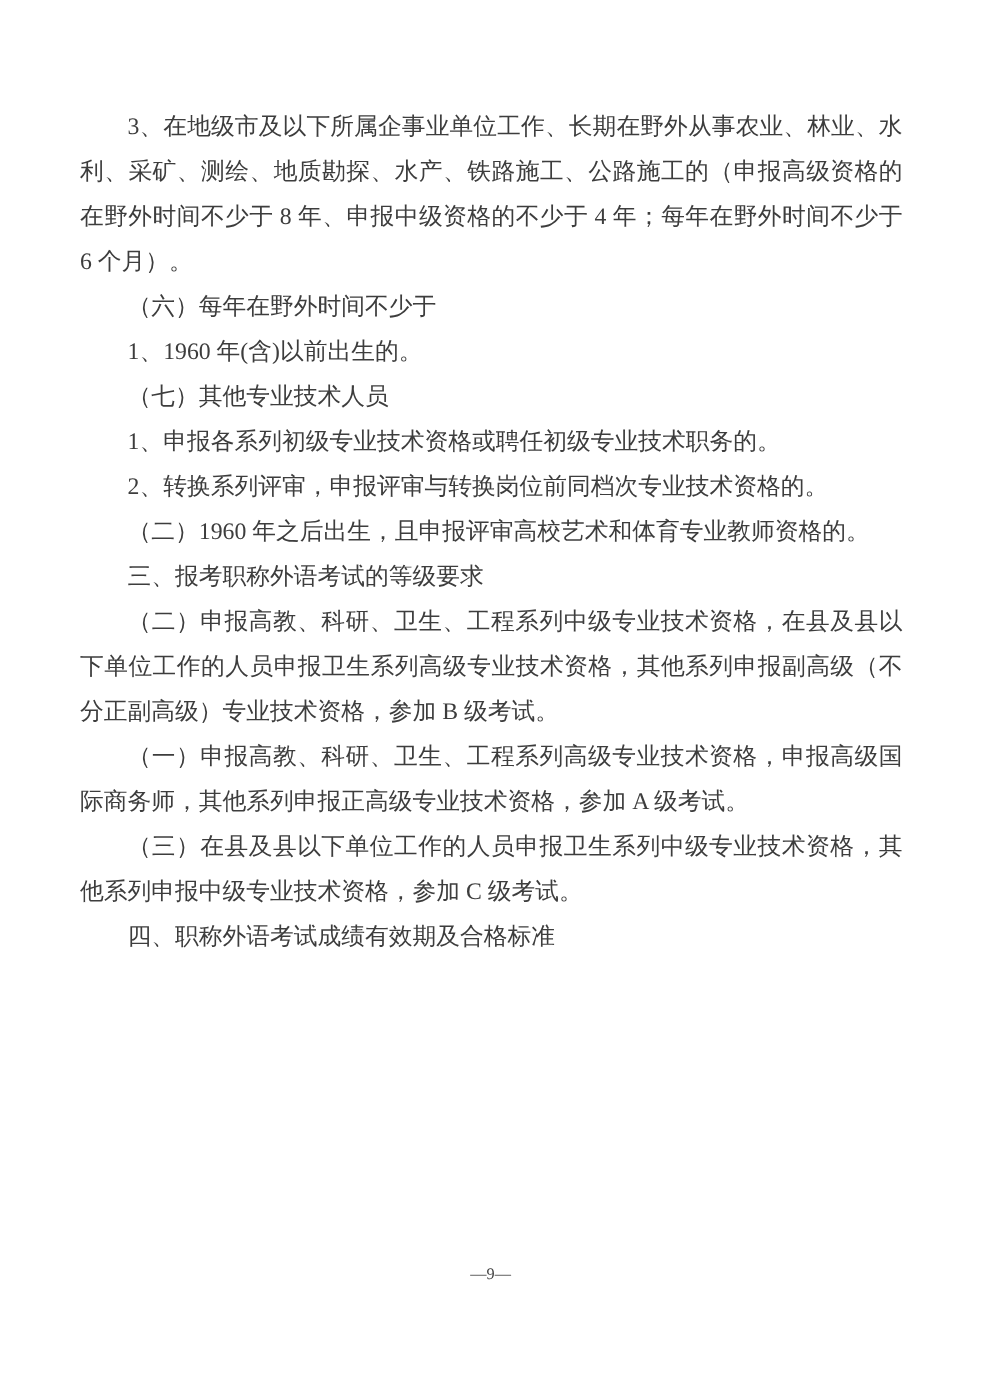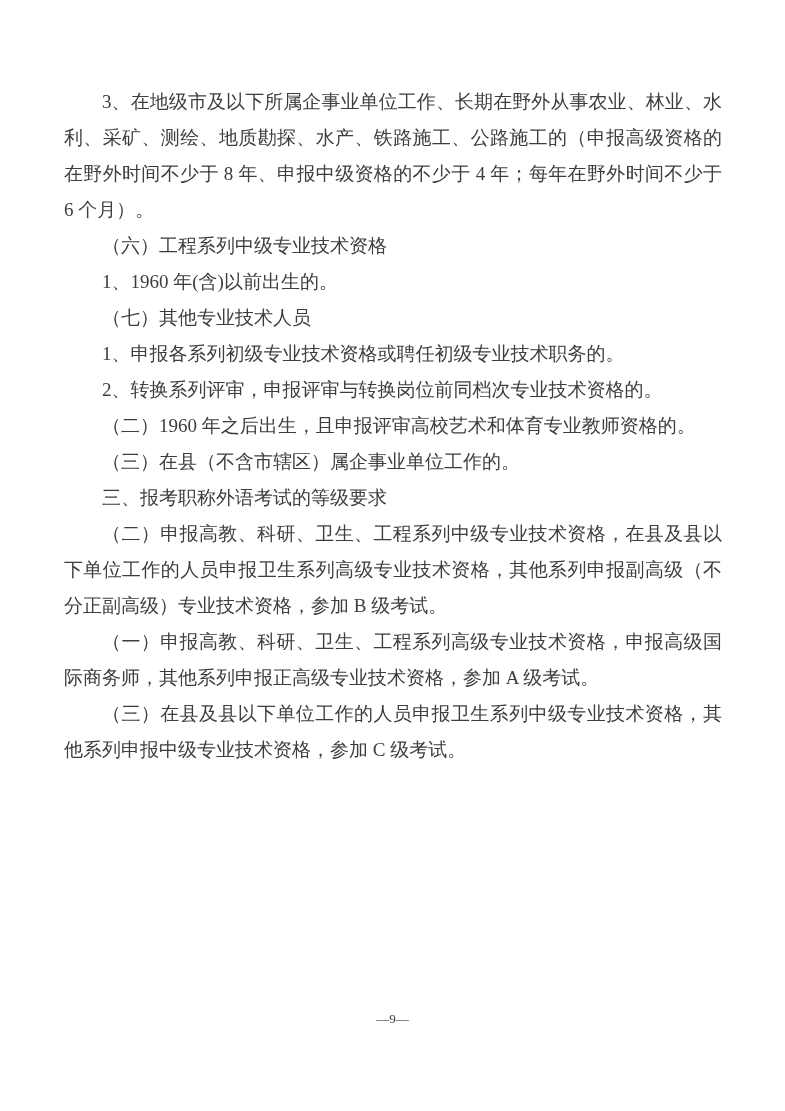--- a/index.html
+++ b/index.html
@@ -50,28 +50,28 @@
     font-size: 13px;
     line-height: 20px;
   }
 </style>
 </head>
 <body style="background: rgb(255, 255, 255);">
 
 <div class="page">
   <div class="content" id="doc-body" style="color: rgb(61, 61, 61);">
       <p class="para">3、在地级市及以下所属企事业单位工作、长期在野外从事农业、林业、水利、采矿、测绘、地质勘探、水产、铁路施工、公路施工的（申报高级资格的在野外时间不少于 8 年、申报中级资格的不少于 4 年；每年在野外时间不少于 6 个月）。</p>
-      <p class="para">（六）工程系列中级专业技术资格</p>
+      <p class="para">（六）每年在野外时间不少于</p>
       <p class="para">1、1960 年(含)以前出生的。</p>
       <p class="para">（七）其他专业技术人员</p>
       <p class="para">1、申报各系列初级专业技术资格或聘任初级专业技术职务的。</p>
       <p class="para">2、转换系列评审，申报评审与转换岗位前同档次专业技术资格的。</p>
       <p class="para">（二）1960 年之后出生，且申报评审高校艺术和体育专业教师资格的。</p>
-      <p class="para">（三）在县（不含市辖区）属企事业单位工作的。</p>
       <p class="para">三、报考职称外语考试的等级要求</p>
       <p class="para">（二）申报高教、科研、卫生、工程系列中级专业技术资格，在县及县以下单位工作的人员申报卫生系列高级专业技术资格，其他系列申报副高级（不分正副高级）专业技术资格，参加 B 级考试。</p>
       <p class="para">（一）申报高教、科研、卫生、工程系列高级专业技术资格，申报高级国际商务师，其他系列申报正高级专业技术资格，参加 A 级考试。</p>
       <p class="para">（三）在县及县以下单位工作的人员申报卫生系列中级专业技术资格，其他系列申报中级专业技术资格，参加 C 级考试。</p>
+      <p class="para">四、职称外语考试成绩有效期及合格标准</p>
     </div>
   <div class="footer">
     <span class="pageno">—9—</span>
   </div>
 </div>
 
 </body></html>

